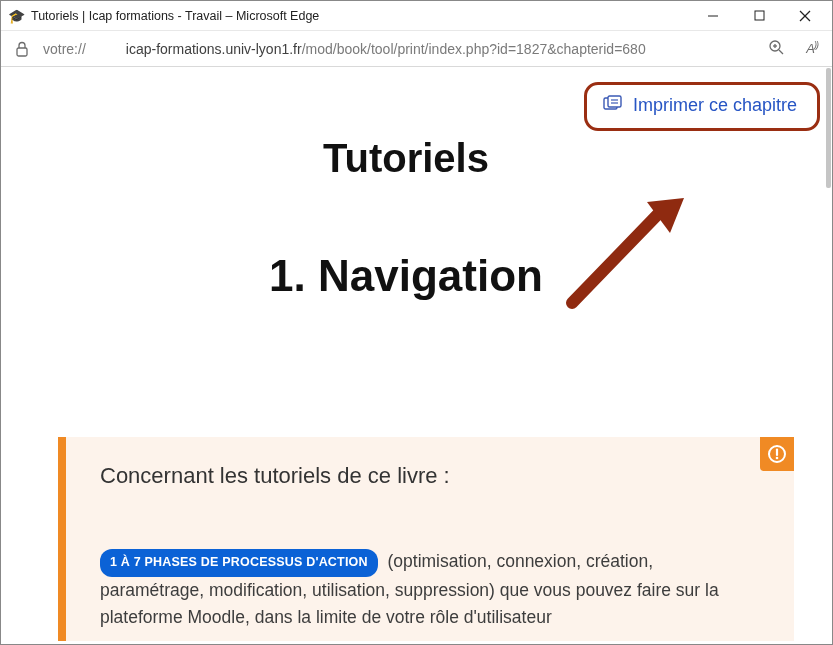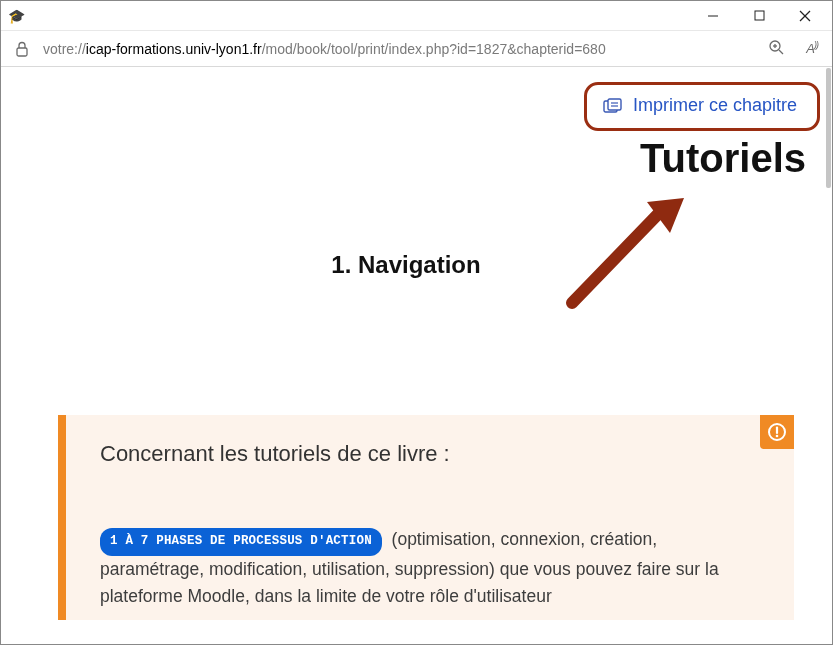--- a/index.html
+++ b/index.html
@@ -42,21 +42,21 @@
     display: flex;
     align-items: center;
     gap: 14px;
     padding: 0 14px;
     border-bottom: 1px solid #d9d9d9;
     font-size: 14px;
     color: #7a7a7a;
   }
   .addrbar .lock-icon { color: #6b6b6b; display: flex; }
   .addrbar .url { flex: 1 1 auto; white-space: nowrap; overflow: hidden; }
-  .addrbar .url .host { color: #000000; }
+  .addrbar .url .host { color: #404040; margin-left: 40px; }
   .addrbar .right-icons { display: flex; align-items: center; gap: 22px; color: #6b6b6b; }
 
   
   .viewport {
     position: absolute;
     top: 67px; left: 1px; right: 6px; bottom: 1px;
     overflow: hidden;
     background: #fff;
   }
   .scrollbar-track {
@@ -76,47 +76,47 @@
     padding: 8px 20px 0 4px;
     position: relative;
   }
 
   .print-box {
     position: absolute;
     top: 14px; right: 6px;
     border: 3px solid #9a2e12;
     border-radius: 14px;
     padding: 10px 20px 12px 16px;
-    display: flex; align-items: flex-end;
+    display: flex; align-items: flex-start;
     gap: 10px;
     background: #fff;
   }
   .print-box .print-icon { color: #3a59b5; display: flex; }
   .print-box .print-text {
     color: #2755c4;
     font-size: 18px;
   }
 
   
   .arrow-svg {
     position: absolute;
     left: 550px; top: 130px;
     pointer-events: none;
   }
 
   h1.page-title {
-    text-align: right;
+    text-align: center;
     font-size: 40px;
     font-weight: 700;
     color: #111;
     margin-top: 60px;
   }
   h2.chapter-title {
     text-align: center;
-    font-size: 24px;
+    font-size: 44px;
     font-weight: 700;
     color: #111;
     margin-top: 70px;
   }
 
   .info-block {
     margin: 136px 12px 0 52px;
     background: #fdf3eb;
     border-left: 8px solid #f08a24;
     padding: 26px 48px 10px 34px;
@@ -145,28 +145,28 @@
   .pill {
     display: inline-block;
     background: #0b62d6;
     color: #fff;
     font-weight: 700;
     font-size: 12.5px;
     letter-spacing: 0.2px;
     padding: 4px 10px;
     border-radius: 12px;
     vertical-align: 1px;
-    font-family: Liberation Mono, monospace;
   }
 </style>
 </head>
 <body>
 
 <div class="titlebar">
   <span class="favicon">🎓</span>
+  <span class="title-text">Tutoriels | Icap formations - Travail – Microsoft Edge</span>
   <span class="spacer"></span>
   <div class="win-ctrl">
     <svg width="12" height="12" viewBox="0 0 12 12">
         <line x1="1" y1="6" x2="11" y2="6" stroke="#222" stroke-width="1"></line>
       </svg>
   </div>
   <div class="win-ctrl">
     <svg width="11" height="11" viewBox="0 0 11 11">
         <rect x="1" y="1" width="9" height="9" fill="none" stroke="#222" stroke-width="1"></rect>
       </svg>

